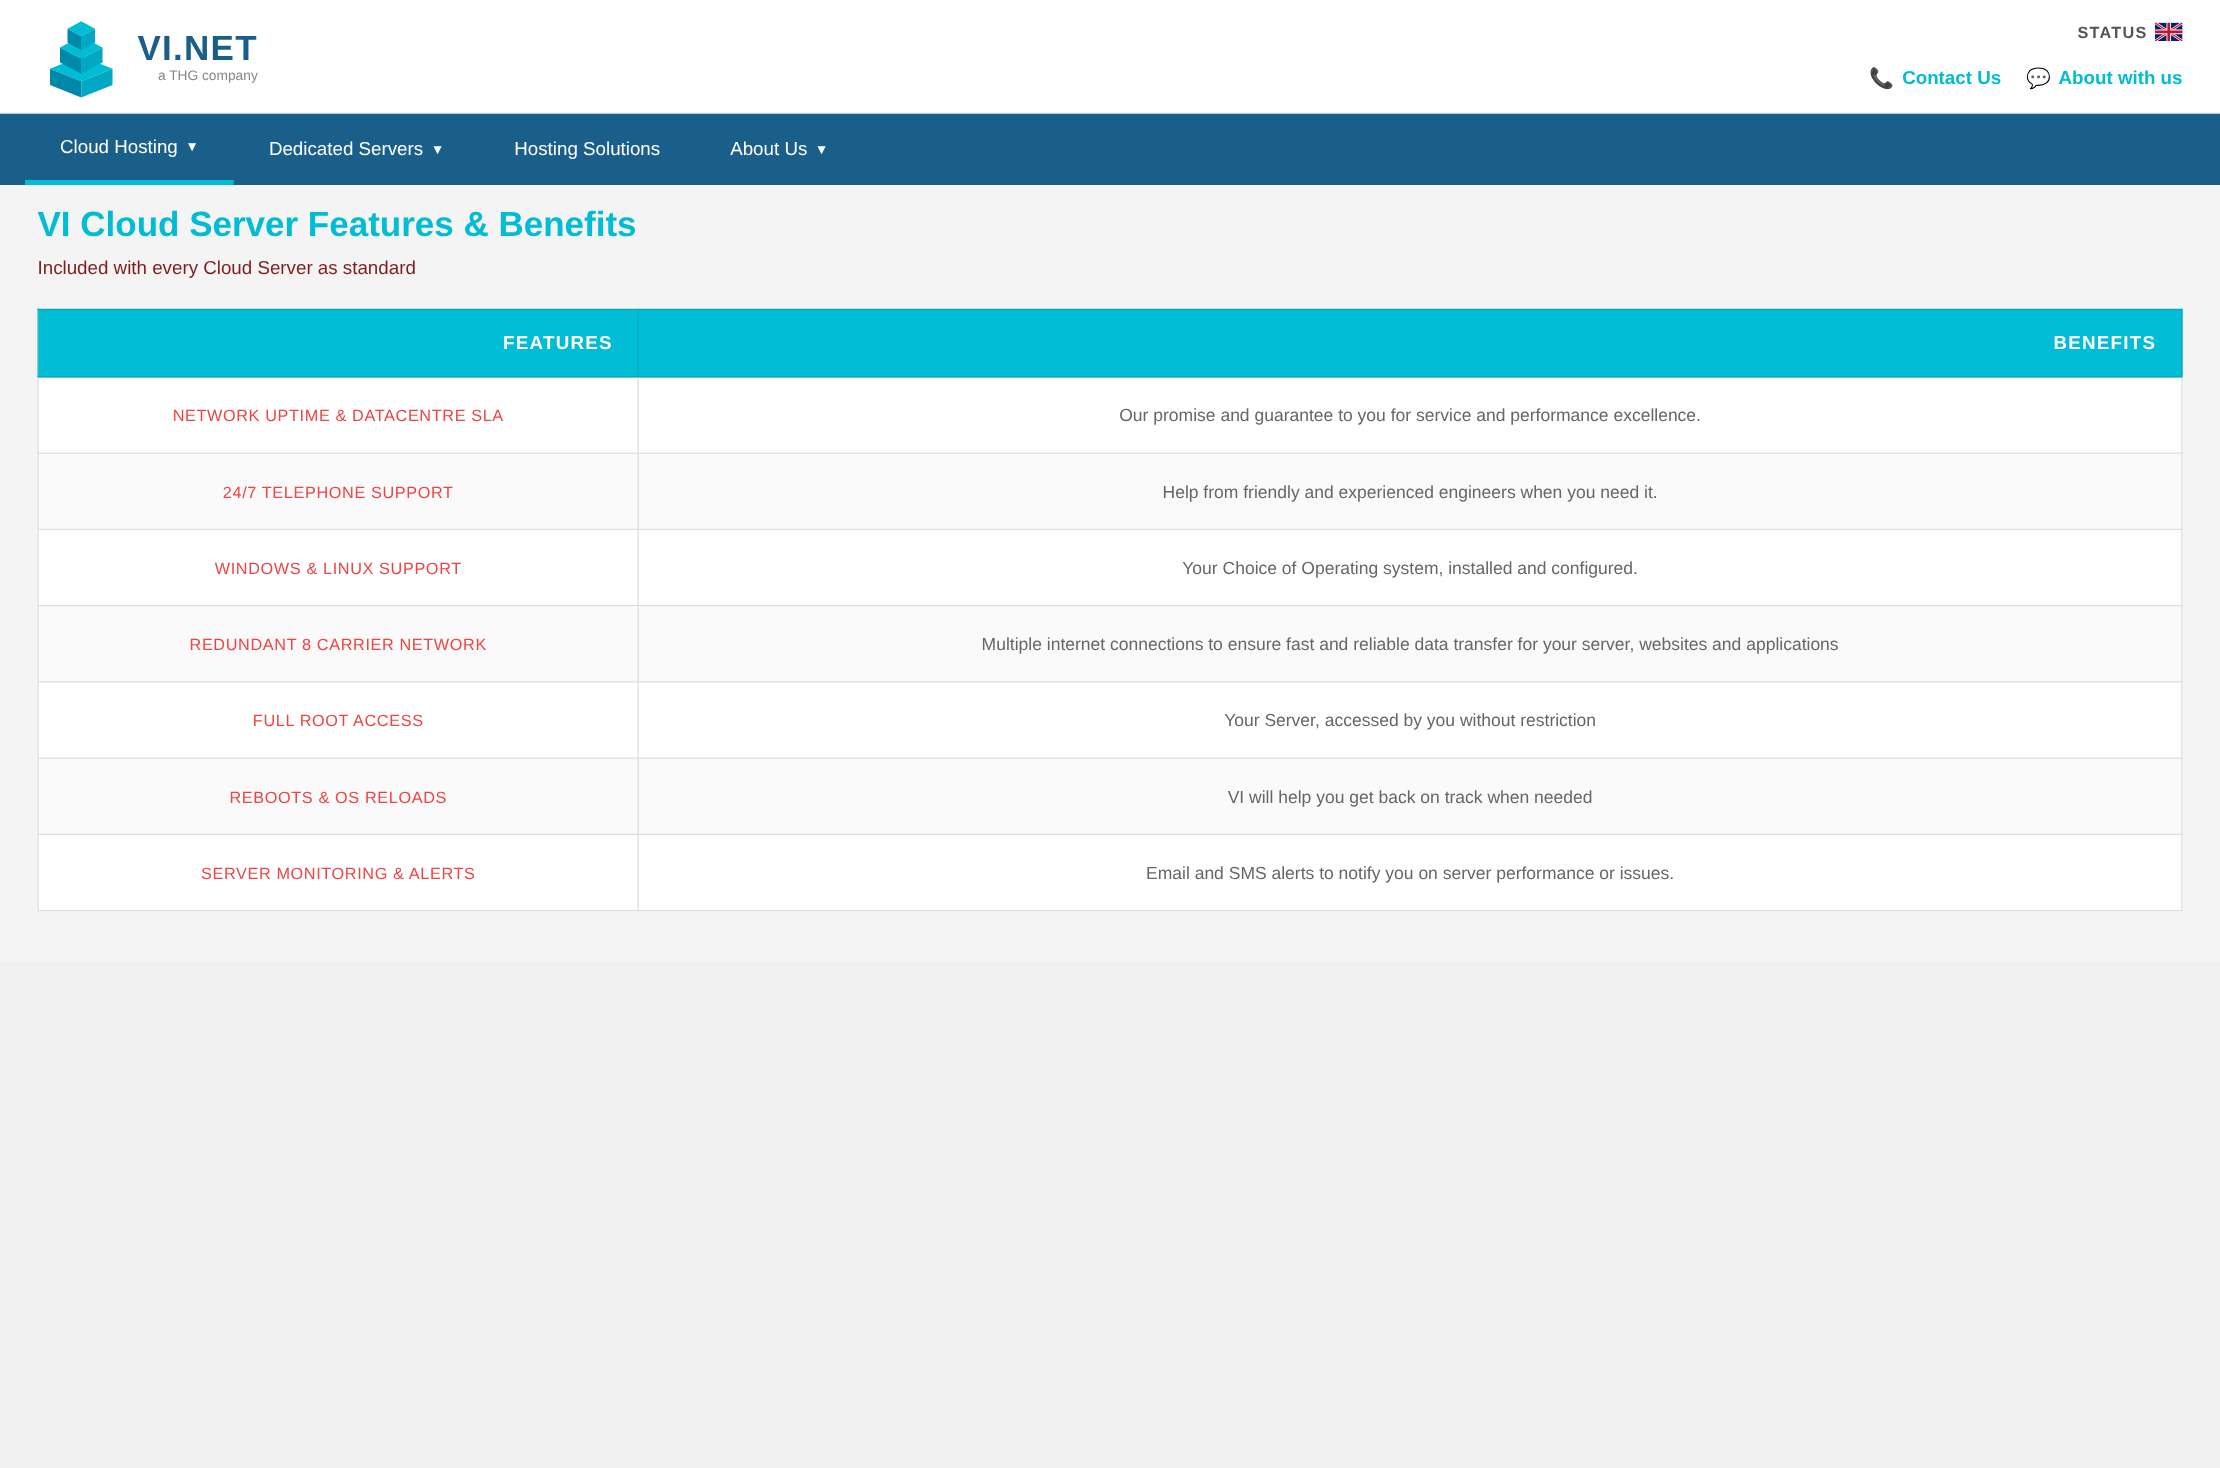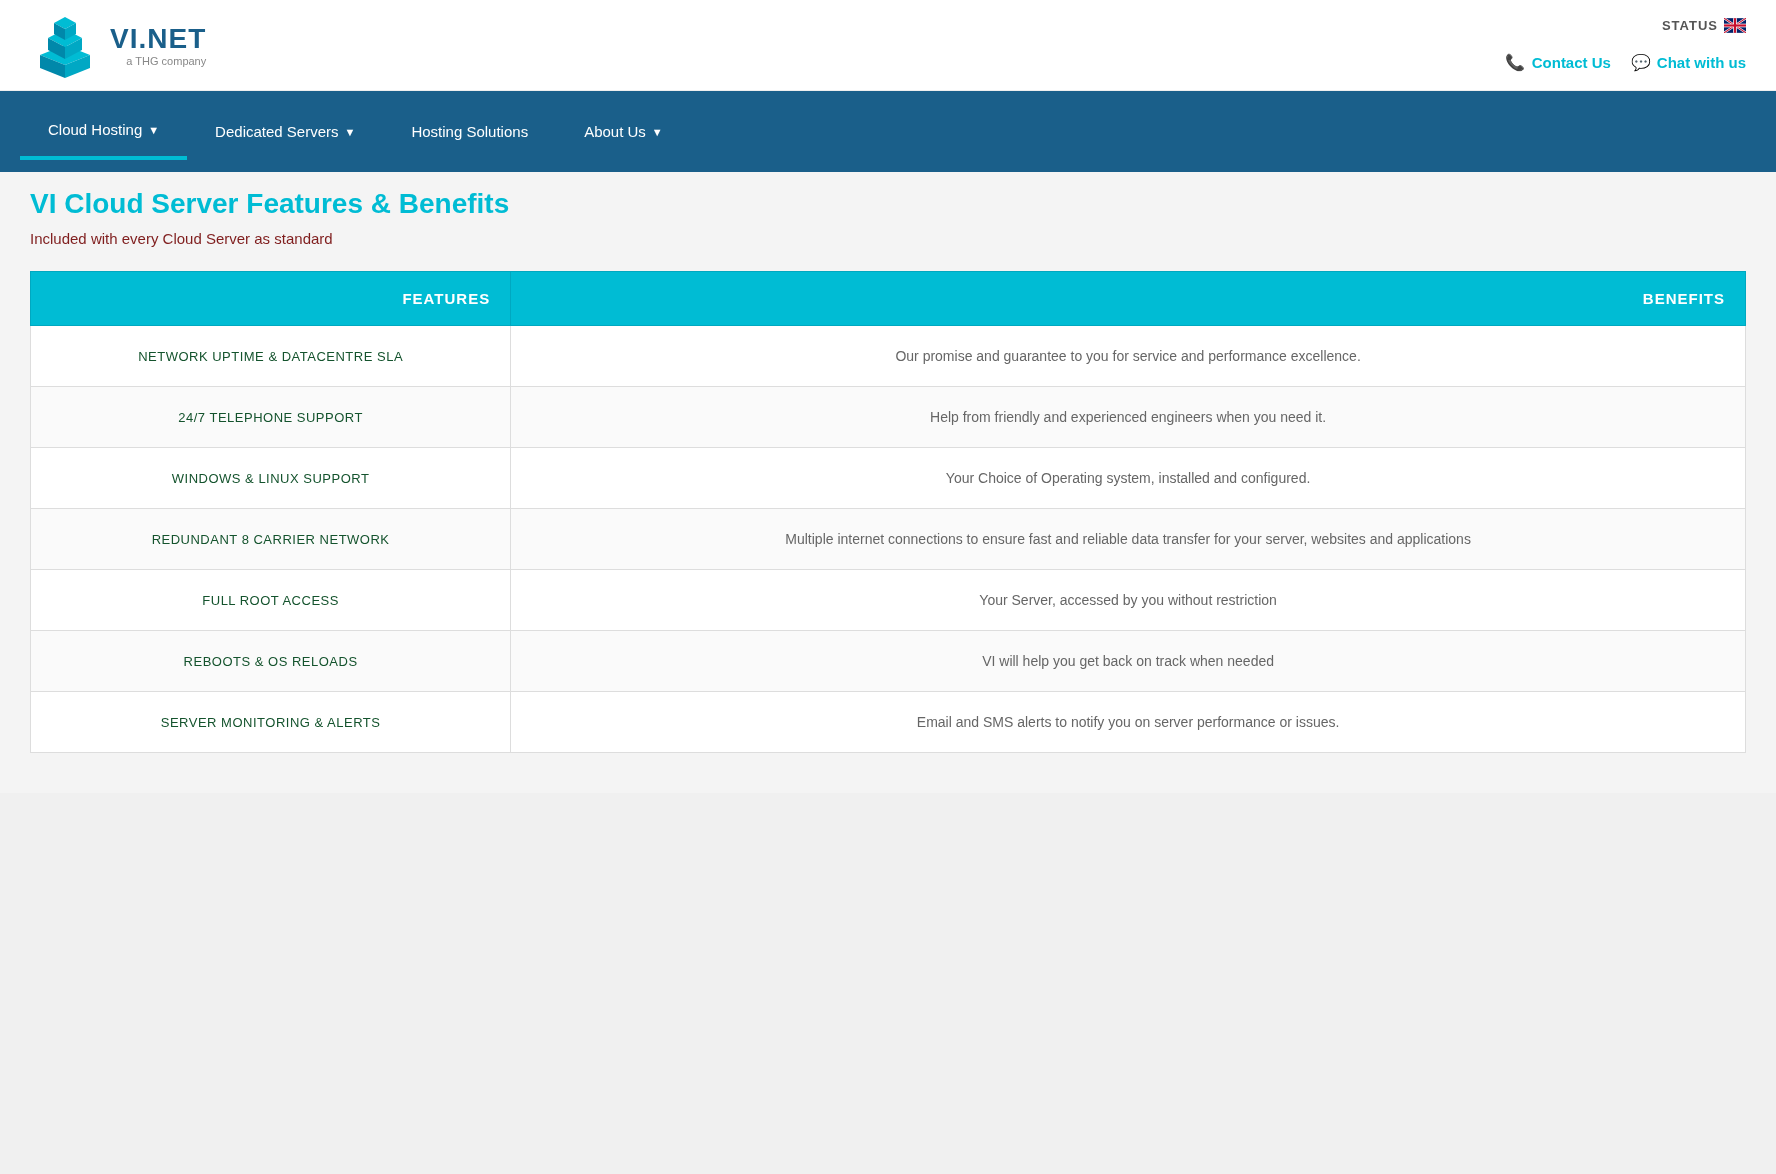--- a/index.html
+++ b/index.html
@@ -59,21 +59,21 @@
       text-decoration: none;
       display: flex;
       align-items: center;
       gap: 6px;
     }
     .contact-link .icon { font-size: 16px; }
 
     
     .main-nav {
       background: #1a5f8a;
-      padding: 12px 20px;
+      padding: 0 20px;
       display: flex;
       align-items: stretch;
     }
     .nav-item {
       color: #fff;
       font-size: 15px;
       padding: 18px 28px;
       cursor: pointer;
       display: flex;
       align-items: center;
@@ -121,21 +121,21 @@
       border: 1px solid #00a8c0;
     }
     .features-table td {
       padding: 22px 20px;
       border: 1px solid #ddd;
       text-align: center;
       vertical-align: middle;
     }
     .feature-cell {
       font-size: 13px;
-      color: #14532d;
+      color: #ef4444;
       letter-spacing: 0.5px;
       font-weight: 500;
       width: 28%;
       margin-left: 17px;
     }
     .benefit-cell {
       font-size: 14px;
       color: #666;
       width: 72%;
     }
@@ -184,21 +184,21 @@
         <line x1="0" y1="20" x2="60" y2="20" stroke="#C8102E" stroke-width="6"></line>
       </svg>
     </div>
     <div class="contact-links">
       <a class="contact-link" href="#">
         <span class="icon">📞</span>
         <span>Contact Us</span>
       </a>
       <a class="contact-link" href="#">
         <span class="icon">💬</span>
-        <span>Chat with us</span>
+        <span>About with us</span>
       </a>
     </div>
   </div>
 </div>
 
 <nav class="main-nav">
 <div class="nav-item active">Cloud Hosting<span class="nav-chevron">▼</span></div>
     <div class="nav-item">Dedicated Servers<span class="nav-chevron">▼</span></div>
     <div class="nav-item">Hosting Solutions</div>
     <div class="nav-item">About Us<span class="nav-chevron">▼</span></div>

